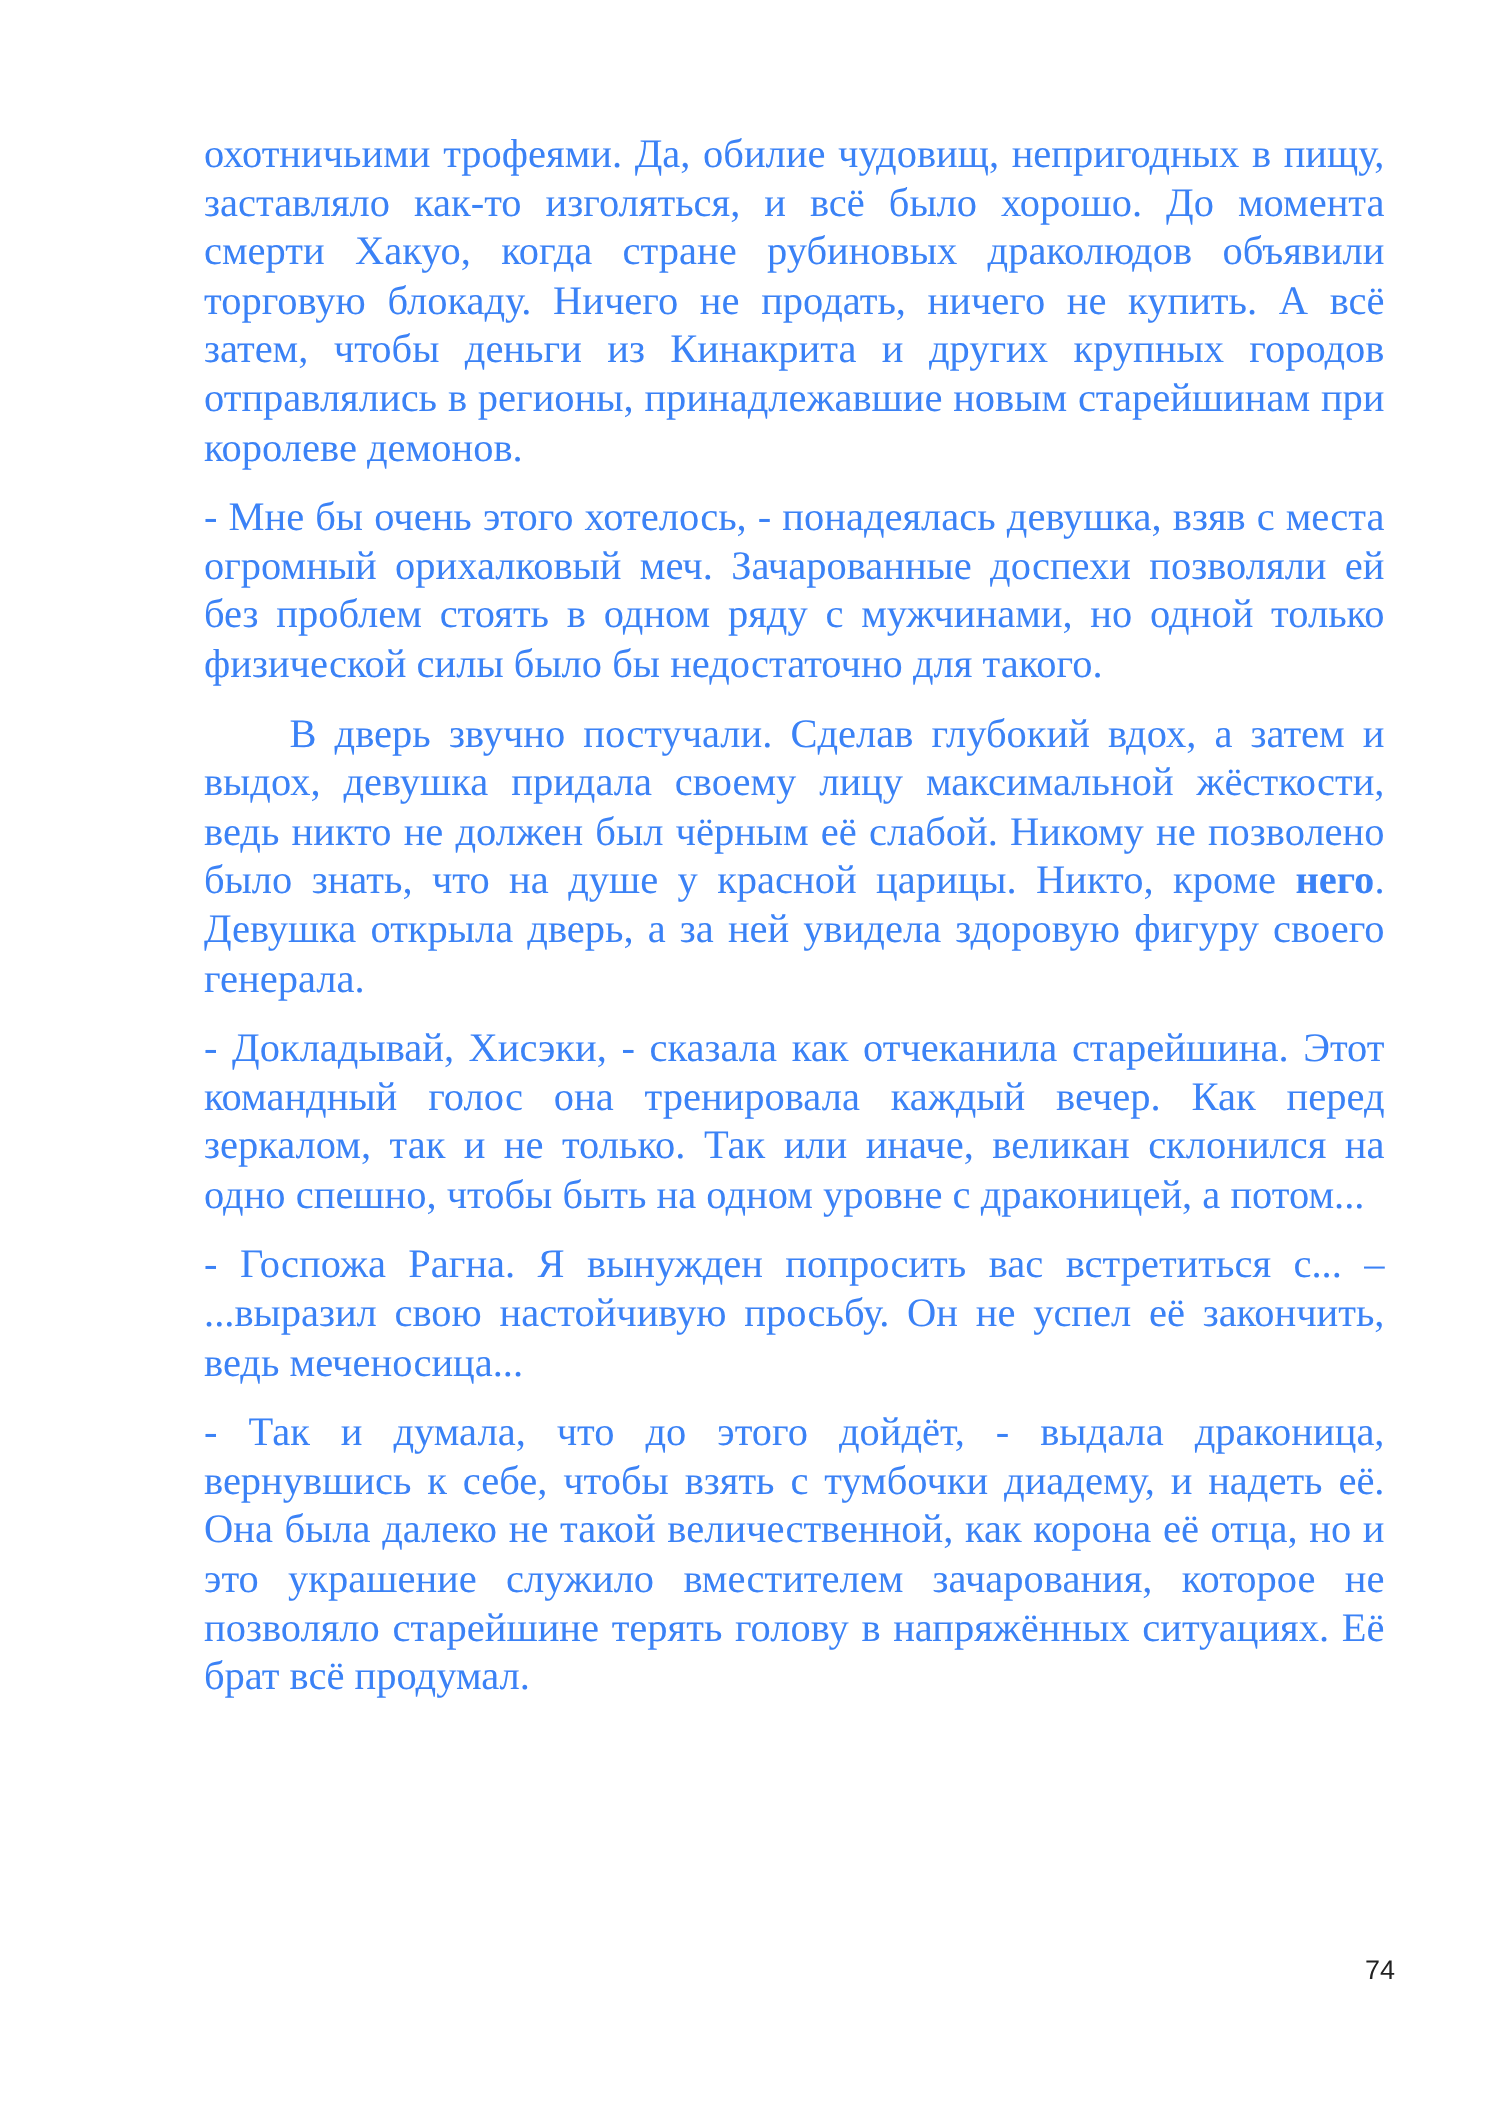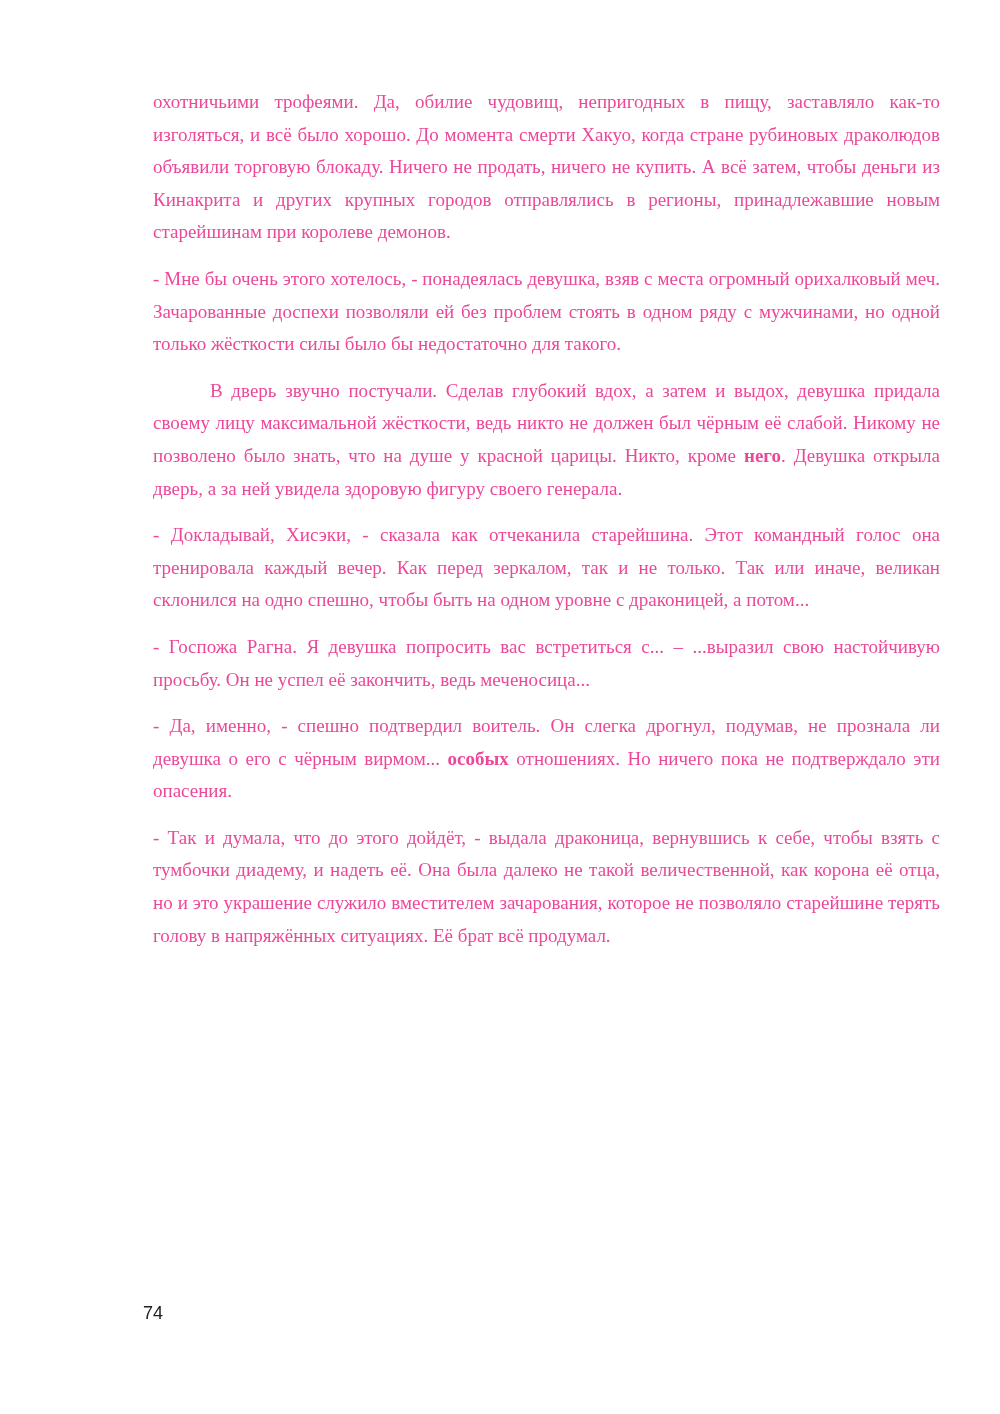--- a/index.html
+++ b/index.html
@@ -14,57 +14,56 @@
     overflow: hidden;
     font-family: "Liberation Serif", serif;
   }
   .page {
     position: absolute;
     inset: 0;
     background: #ffffff;
   }
   .text-block {
     position: absolute;
-    left: 153px;
+    left: 136px;
     top: 86px;
     width: 787px;
-    color: #ec4899;
-    font-size: 19px;
+    color: #3b82f6;
+    font-size: 27px;
     line-height: 32.6px;
     text-align: justify;
     text-justify: inter-word;
   }
   .text-block p {
     margin: 0 0 14px 0;
     padding: 0;
   }
   .text-block p.indented {
     text-indent: 57px;
   }
   .bi {
     font-weight: bold;
   }
   .page-number {
     position: absolute;
     left: 143px;
     top: 1303px;
     width: 787px;
-    text-align: left;
+    text-align: right;
     font-family: "Liberation Sans", sans-serif;
     font-size: 18px;
     color: #222222;
   }
 </style>
 </head>
 <body>
 
 <div class="page">
   <div class="text-block">
       <p><span>охотничьими трофеями. Да, обилие чудовищ, непригодных в пищу, заставляло как-то изголяться, и всё было хорошо. До момента смерти Хакуо, когда стране рубиновых драколюдов объявили торговую блокаду. Ничего не продать, ничего не купить. А всё затем, чтобы деньги из Кинакрита и других крупных городов отправлялись в регионы, принадлежавшие новым старейшинам при королеве демонов.</span></p>
-      <p><span>- Мне бы очень этого хотелось, - понадеялась девушка, взяв с места огромный орихалковый меч. Зачарованные доспехи позволяли ей без проблем стоять в одном ряду с мужчинами, но одной только жёсткости силы было бы недостаточно для такого.</span></p>
+      <p><span>- Мне бы очень этого хотелось, - понадеялась девушка, взяв с места огромный орихалковый меч. Зачарованные доспехи позволяли ей без проблем стоять в одном ряду с мужчинами, но одной только физической силы было бы недостаточно для такого.</span></p>
       <p class="indented"><span>В дверь звучно постучали. Сделав глубокий вдох, а затем и выдох, девушка придала своему лицу максимальной жёсткости, ведь никто не должен был чёрным её слабой. Никому не позволено было знать, что на душе у красной царицы. Никто, кроме </span><span class="bi">него</span><span>. Девушка открыла дверь, а за ней увидела здоровую фигуру своего генерала.</span></p>
       <p><span>- Докладывай, Хисэки, - сказала как отчеканила старейшина. Этот командный голос она тренировала каждый вечер. Как перед зеркалом, так и не только. Так или иначе, великан склонился на одно спешно, чтобы быть на одном уровне с драконицей, а потом...</span></p>
-      <p><span>- Госпожа Рагна. Я девушка попросить вас встретиться с... – ...выразил свою настойчивую просьбу. Он не успел её закончить, ведь меченосица...</span></p>
-      <p><span>- Да, именно, - спешно подтвердил воитель. Он слегка дрогнул, подумав, не прознала ли девушка о его с чёрным вирмом... </span><span class="bi">особых</span><span> отношениях. Но ничего пока не подтверждало эти опасения.</span></p>
+      <p><span>- Госпожа Рагна. Я вынужден попросить вас встретиться с... – ...выразил свою настойчивую просьбу. Он не успел её закончить, ведь меченосица...</span></p>
       <p><span>- Так и думала, что до этого дойдёт, - выдала драконица, вернувшись к себе, чтобы взять с тумбочки диадему, и надеть её. Она была далеко не такой величественной, как корона её отца, но и это украшение служило вместителем зачарования, которое не позволяло старейшине терять голову в напряжённых ситуациях. Её брат всё продумал.</span></p>
     </div>
   <div class="page-number">74</div>
 </div>
 
 </body></html>

